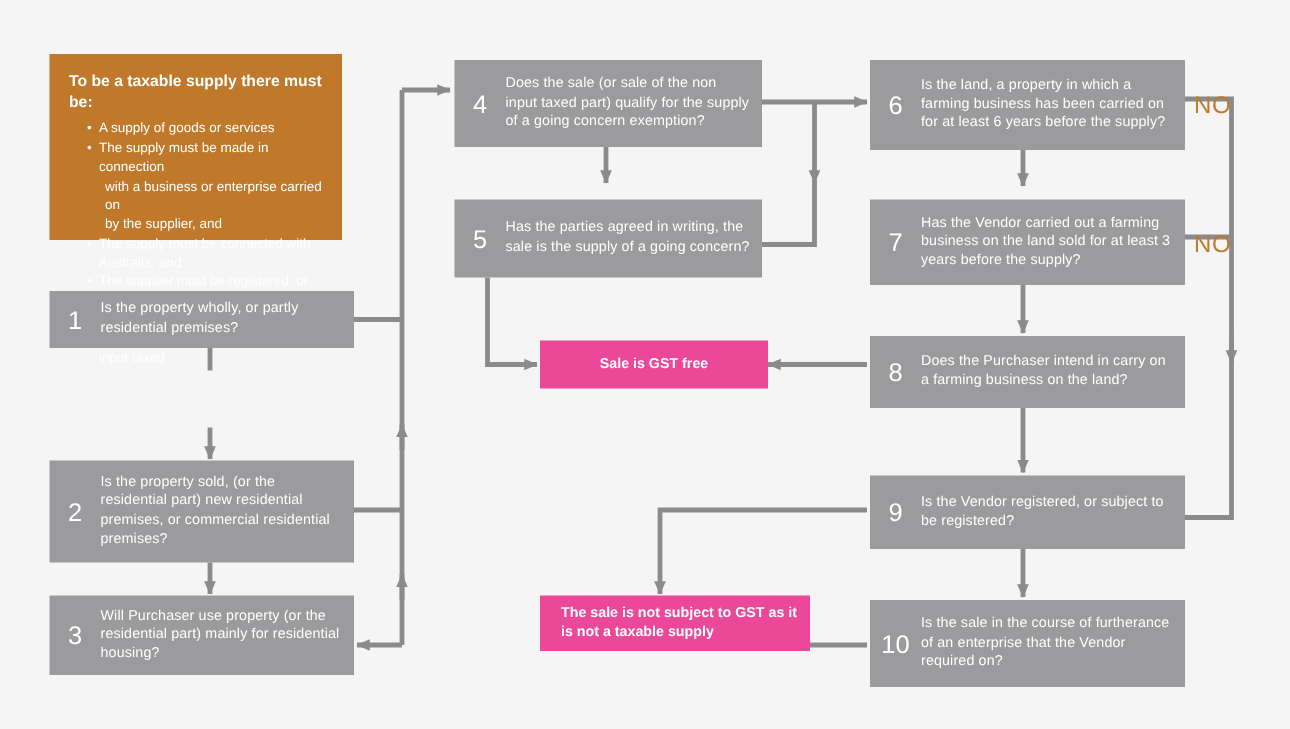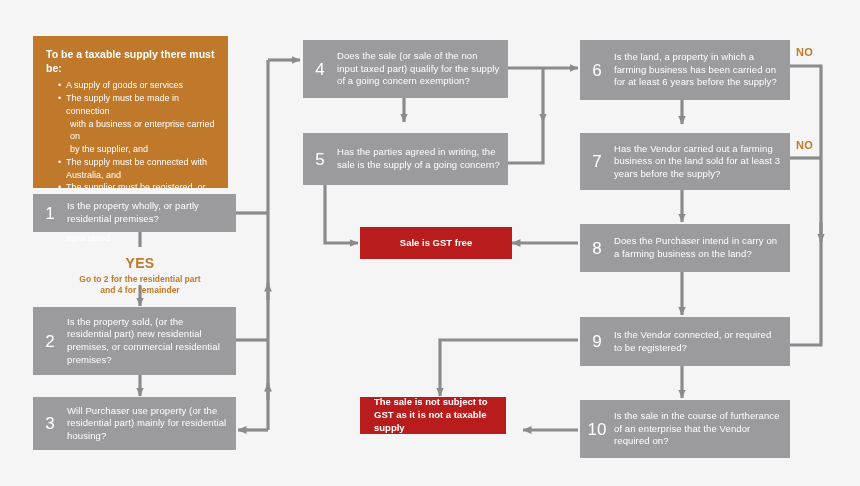--- a/index.html
+++ b/index.html
@@ -35,21 +35,21 @@
   .qtext{
     flex:1 1 auto;
     font-size:9.5px;
     line-height:1.32;
     padding-right:8px;
     color:#ffffff;
     letter-spacing:.1px;
   }
 
   .orangebox{
-    background:#b91c1c;
+    background:#ec4899;
     color:#ffffff;
     display:flex;
     align-items:center;
     justify-content:center;
     text-align:center;
     font-size:9.5px;
     line-height:1.35;
     font-weight:700;
   }
   .orangebox.left{justify-content:flex-start;text-align:left;padding-left:14px;}
@@ -91,23 +91,24 @@
   }
   .yeslabel .big{
     font-size:14px;font-weight:700;letter-spacing:.4px;line-height:1.2;
   }
   .yeslabel .sub{
     font-size:8.5px;font-weight:700;line-height:1.35;margin-top:2px;
   }
   .nolabel{
     position:absolute;
     color:#c0792a;
-    font-size:11px;
-    font-weight:700;
+    font-size:16px;
+    font-weight:400;
     letter-spacing:.4px;
+    margin-top:16px;
   }
 </style>
 </head>
 <body>
 
 <div id="canvas">
 
   <svg id="wires" viewBox="0 0 860 486">
     <defs>
       <marker id="ar" markerWidth="9" markerHeight="9" refX="8.5" refY="4.5" orient="auto" markerUnits="userSpaceOnUse">
@@ -157,44 +158,39 @@
       <path d="M790,158 L821,158"></path>
 
       <path d="M821,222 L821,242" marker-end="url(#ar)"></path>
 
       <path d="M578,430 L523,430" marker-end="url(#ar)"></path>
 
       <path d="M578,340 L440,340 L440,396" marker-end="url(#ar)"></path>
     </g>
   </svg>
 
-  <div class="node infobox" style="left:33px;top:36px;width:195px;height:152px;">
+  <div class="node infobox" style="left:33px;top:36px;width:195px;height:124px;">
     <div class="title">To be a taxable supply there must be:</div>
     <ul>
       <li class="bulleted">A supply of goods or services</li>
       <li class="bulleted">The supply must be made in connection</li>
       <li class="cont">with a business or enterprise carried on</li>
       <li class="cont">by the supplier, and</li>
       <li class="bulleted">The supply must be connected with Australia, and</li>
       <li class="bulleted">The supplier must be registered, or required</li>
       <li class="cont">to be registered, and</li>
       <li class="bulleted">The supply must not be GST-free or input taxed</li>
     </ul>
   </div>
 
   <div class="node qbox" style="left:33px;top:194px;width:203px;height:38px;">
     <div class="qnum">1</div>
     <div class="qtext">Is the property wholly, or partly residential premises?</div>
   </div>
 
-  <div class="yeslabel" style="left:40px;top:255px;width:200px;">
-    <div class="big">YES</div>
-    <div class="sub">Go to 2 for the residential part</div>
-    <div class="sub" style="margin-top:0;">and 4 for remainder</div>
-  </div>
 
   <div class="node qbox" style="left:33px;top:307px;width:203px;height:68px;">
     <div class="qnum">2</div>
     <div class="qtext">Is the property sold, (or the residential part) new residential premises, or commercial residential premises?</div>
   </div>
 
   <div class="node qbox" style="left:33px;top:397px;width:203px;height:53px;">
     <div class="qnum">3</div>
     <div class="qtext">Will Purchaser use property (or the residential part) mainly for residential housing?</div>
   </div>
@@ -206,42 +202,42 @@
 
   <div class="node qbox" style="left:303px;top:133px;width:205px;height:52px;">
     <div class="qnum">5</div>
     <div class="qtext">Has the parties agreed in writing, the sale is the supply of a going concern?</div>
   </div>
 
   <div class="node orangebox" style="left:360px;top:227px;width:152px;height:32px;">
     <span>Sale is GST free</span>
   </div>
 
-  <div class="node orangebox left" style="left:360px;top:397px;width:146px;height:37px;">
+  <div class="node orangebox left" style="left:360px;top:397px;width:180px;height:37px;">
     <span>The sale is not subject to GST as it is not a taxable supply</span>
   </div>
 
   <div class="node qbox" style="left:580px;top:40px;width:210px;height:60px;">
     <div class="qnum">6</div>
     <div class="qtext">Is the land, a property in which a farming business has been carried on for at least 6 years before the supply?</div>
   </div>
 
   <div class="node qbox" style="left:580px;top:133px;width:210px;height:57px;">
     <div class="qnum">7</div>
     <div class="qtext">Has the Vendor carried out a farming business on the land sold for at least 3 years before the supply?</div>
   </div>
 
   <div class="node qbox" style="left:580px;top:224px;width:210px;height:48px;">
     <div class="qnum">8</div>
     <div class="qtext">Does the Purchaser intend in carry on a farming business on the land?</div>
   </div>
 
   <div class="node qbox" style="left:580px;top:317px;width:210px;height:49px;">
     <div class="qnum">9</div>
-    <div class="qtext">Is the Vendor connected, or required to be registered?</div>
+    <div class="qtext">Is the Vendor registered, or subject to be registered?</div>
   </div>
 
   <div class="node qbox" style="left:580px;top:400px;width:210px;height:58px;">
     <div class="qnum">10</div>
     <div class="qtext">Is the sale in the course of furtherance of an enterprise that the Vendor required on?</div>
   </div>
 
   <div class="nolabel" style="left:796px;top:46px;">NO</div>
   <div class="nolabel" style="left:796px;top:139px;">NO</div>
 

